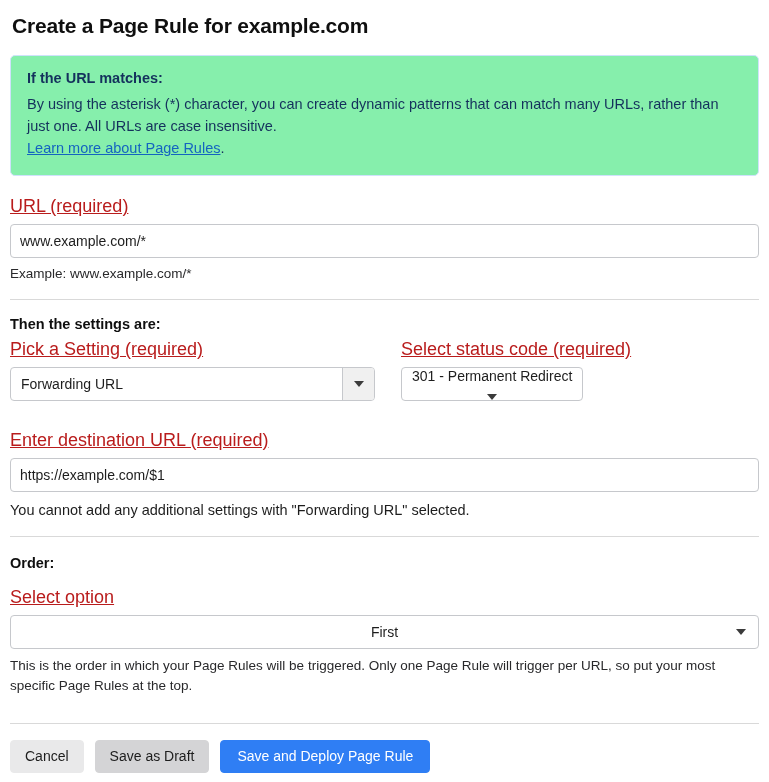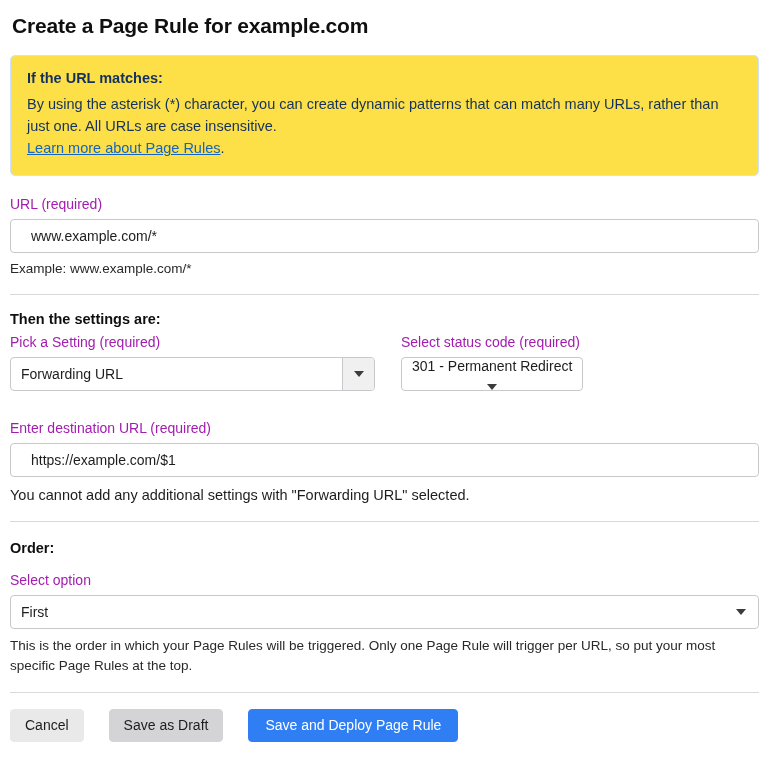--- a/index.html
+++ b/index.html
@@ -23,21 +23,21 @@
     font-size: 21px;
     font-weight: bold;
     color: #0f0f0f;
     margin: 14px 0 0 2px;
     letter-spacing: -0.2px;
   }
 
   
   .callout {
     margin-top: 17px;
-    background: #fde047;
+    background: #86efac;
     border: 1px solid #cfe2fb;
     border-radius: 5px;
     padding: 14px 16px 16px 16px;
   }
   .callout-title {
     font-size: 14.5px;
     font-weight: bold;
     color: #14315c;
     margin-bottom: 7px;
   }
@@ -47,30 +47,31 @@
     color: #14315c;
   }
   .callout-link {
     color: #1464c0;
     text-decoration: underline;
     cursor: pointer;
   }
 
   
   .field-label {
-    font-size: 14px;
-    color: #a21caf;
+    font-size: 18px;
+    color: #b91c1c;
     margin-bottom: 7px;
+    text-decoration: underline;
   }
   .text-input {
     width: 100%;
     height: 34px;
     border: 1px solid #c6c8cc;
     border-radius: 4px;
-    padding: 0 20px;
+    padding: 0 9px;
     font-size: 14px;
     font-family: "Liberation Sans", sans-serif;
     color: #1d1d1d;
     background: #fff;
     outline: none;
   }
   .helper {
     font-size: 13.5px;
     color: #29292b;
     margin-top: 8px;
@@ -150,20 +151,21 @@
     width: 100%;
     height: 34px;
     border: 1px solid #c6c8cc;
     border-radius: 4px;
     background: #fff;
     display: flex;
     align-items: center;
     padding: 0 10px;
     font-size: 14px;
     color: #1d1d1d;
+    justify-content: center;
   }
   .select-full .caret-wrap {
     position: absolute;
     right: 12px;
     top: 0;
     bottom: 0;
     display: flex;
     align-items: center;
   }
 
@@ -178,26 +180,26 @@
   .order-label { margin-top: 16px; }
   .order-helper {
     font-size: 13.5px;
     color: #29292b;
     line-height: 1.5;
     margin-top: 7px;
   }
 
   
   .footer {
-    margin-top: 15px;
+    margin-top: 26px;
     border-top: 1px solid #d9d9d9;
     padding-top: 16px;
     display: flex;
     align-items: flex-start;
-    gap: 25px;
+    gap: 11px;
   }
   .btn {
     height: 33px;
     border-radius: 4px;
     font-size: 14px;
     font-family: "Liberation Sans", sans-serif;
     border: 1px solid transparent;
     cursor: pointer;
     padding: 0 14px;
     display: inline-flex;

